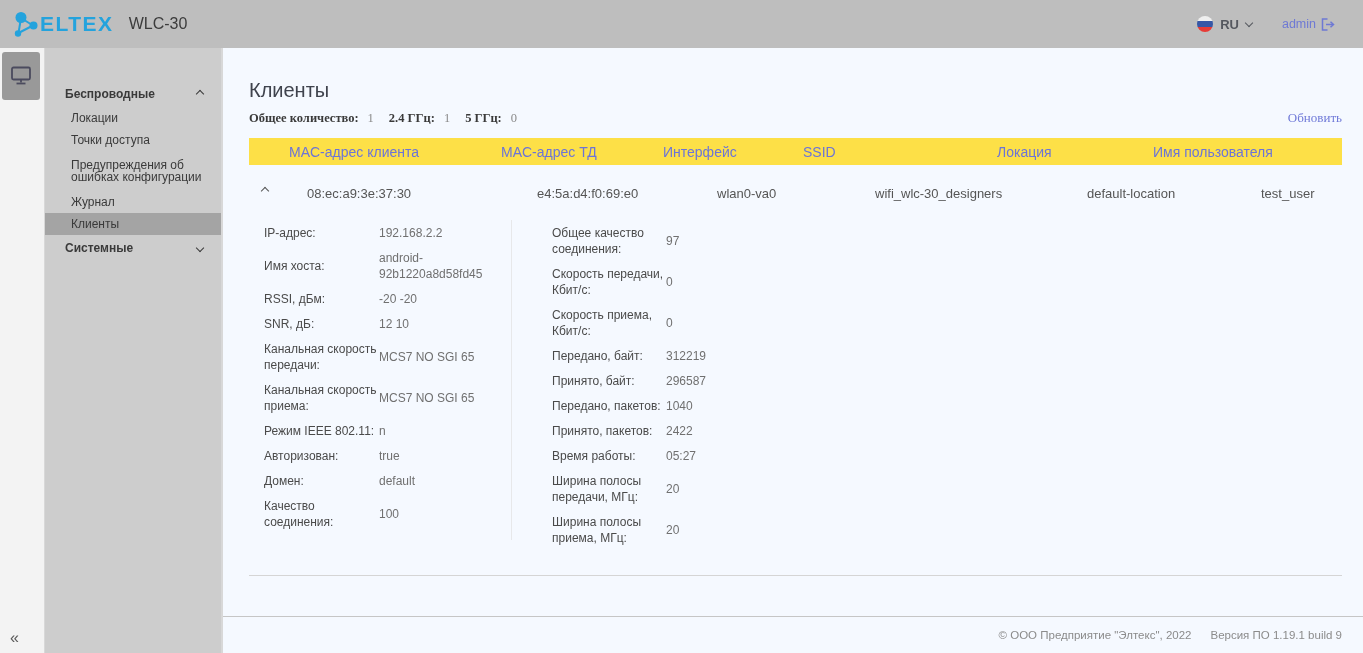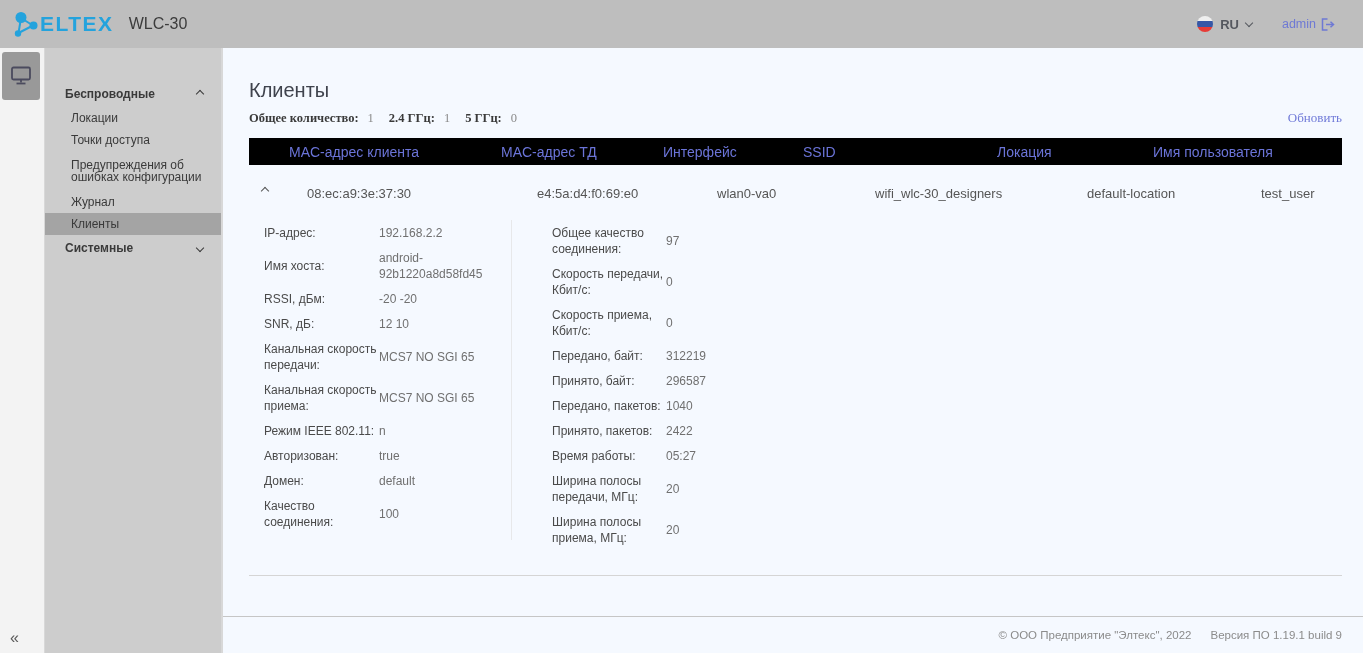--- a/index.html
+++ b/index.html
@@ -28,21 +28,21 @@
 .nav-item.multi { line-height:12px; padding-top:8px; padding-bottom:8px; }
 .nav-item.active { background:#a4a4a4; }
 main { flex:1; position:relative; }
 .content { padding:0 21px 0 26px; }
 h1 { font-size:20px; font-weight:normal; color:#3f434d; margin-top:31px; }
 .counts { display:flex; align-items:flex-end; margin-top:8px; font-size:12.5px;font-family:Liberation Serif, serif; }
 .count-label { font-weight:bold; color:#3a3a3a; }
 .count-value { color:#8a8a8a; margin:0 15px 0 9px; }
 .refresh { margin-left:auto; color:#6f79d8; font-size:13px; }
 .grid { display:grid; grid-template-columns:40px 212px 162px 140px 194px 156px auto; }
-.thead { background:#000000; height:27px; margin-top:12px; color:#6b74d8; font-size:14px; }
+.thead { background:#fde047; height:27px; margin-top:12px; color:#6b74d8; font-size:14px; }
 .thead > div { display:flex; align-items:center; }
 .trow { height:56px; font-size:13px; color:#555555;gap:18px; }
 .trow > div { display:flex; align-items:center; }
 .arrow-cell { padding-left:13px; }
 .row-chev { width:6px; height:6px; border-left:1.5px solid #555; border-bottom:1.5px solid #555; transform:rotate(135deg); display:inline-block; margin-bottom:5px; }
 .details { display:flex; border-bottom:1px solid #d5d5d5; padding-top:4px; padding-bottom:20px; position:relative; font-size:12px; }
 .vdiv { position:absolute; left:262px; top:-1px; height:320px; width:1px; background:#e7e8ea; }
 .dcol-left { width:262px; padding-left:15px; }
 .dcol-right { padding-left:41px; }
 .drow { display:flex; align-items:center; margin-bottom:9px; }

